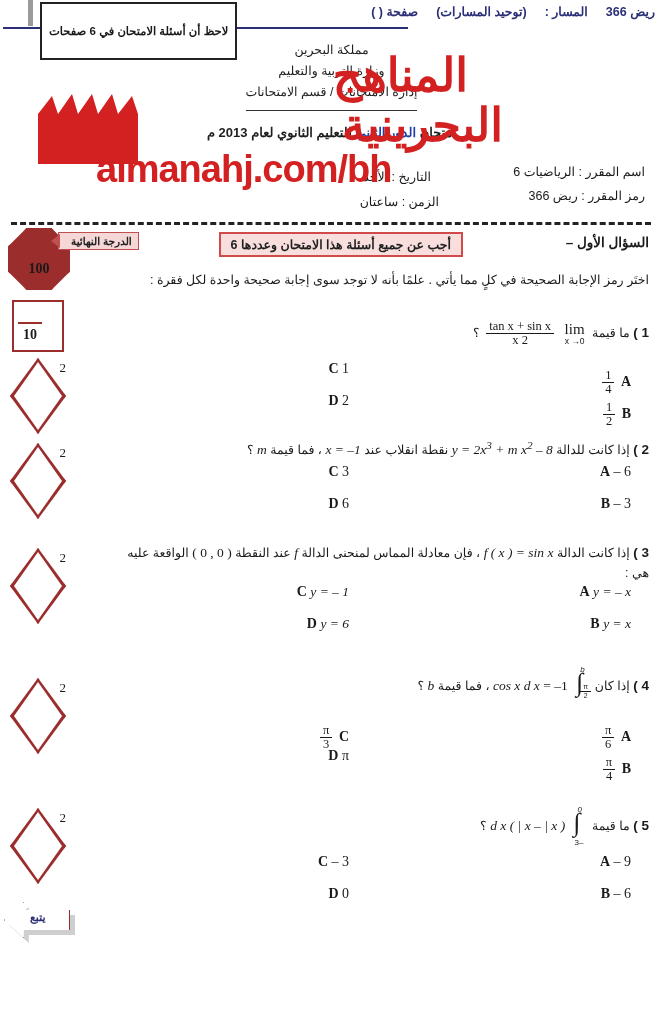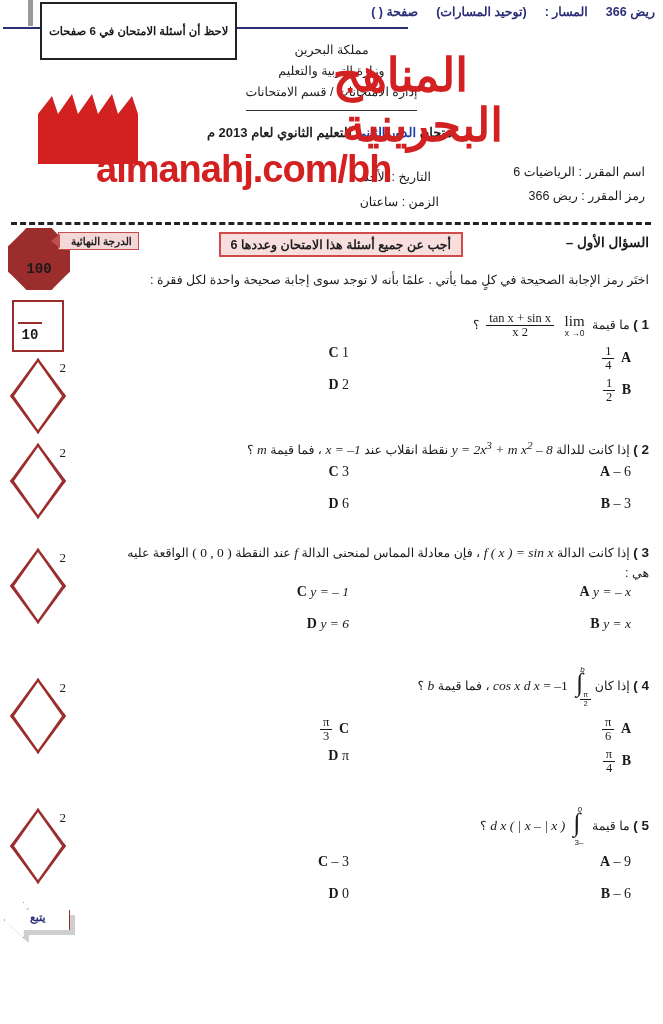--- a/index.html
+++ b/index.html
@@ -87,21 +87,21 @@
   }
   .q-sub {
     position:absolute; top:272px; right:14px; width:620px; text-align:right;
     font-size:12.5px; font-family:"Liberation Sans", sans-serif;
   }
 
   
   .shape { position:absolute; }
   .shape .val {
     position:absolute; left:0; right:0; text-align:center;
-    font-family:Liberation Mono, monospace; font-weight:bold; color:#1a1a1a;
+    font-family:Liberation Serif, serif; font-weight:bold; color:#1a1a1a;
   }
   .shape .bar {
     position:absolute; left:50%; transform:translateX(-50%);
     background:#9b2d2d;
   }
   .oct-inner {
     position:absolute; top:228px; left:8px; width:62px; height:62px;
     border:2px solid #9b2d2d;
     clip-path: polygon(30% 0,70% 0,100% 30%,100% 70%,70% 100%,30% 100%,0 70%,0 30%);
     background:#9b2d2d;
@@ -172,21 +172,21 @@
   .opts { position:relative; margin-top:6px; height:62px; }
   .opt { position:absolute; font-family:"Liberation Serif", serif;
          font-size:14px; white-space:nowrap; }
   .opt .L { font-weight:bold; font-family:"Liberation Serif", serif; font-style:normal; }
   .colA { right:18px; } .colB { right:18px; }
   .colC { right:300px; } .colD { right:300px; }
   .rowTop { top:0; } .rowBot { top:32px; }
 
   
   .frac { display:inline-block; vertical-align:middle; text-align:center;
-          font-size:12.5px; line-height:1.05; margin:0 3px; }
+          font-size:12.5px; line-height:1.05; margin:8px 3px; }
   .frac .num { display:block; border-bottom:1.2px solid #1a1a1a; padding:0 3px; }
   .frac .den { display:block; padding:0 3px; }
 
   
   .lim { display:inline-block; vertical-align:middle; text-align:center; margin:0 4px; }
   .lim .op { font-family:"Liberation Serif", serif; font-size:15px; display:block; line-height:1; }
   .lim .sub { font-size:8.5px; display:block; line-height:1; }
 
   
   .intg { display:inline-block; position:relative; vertical-align:middle;

